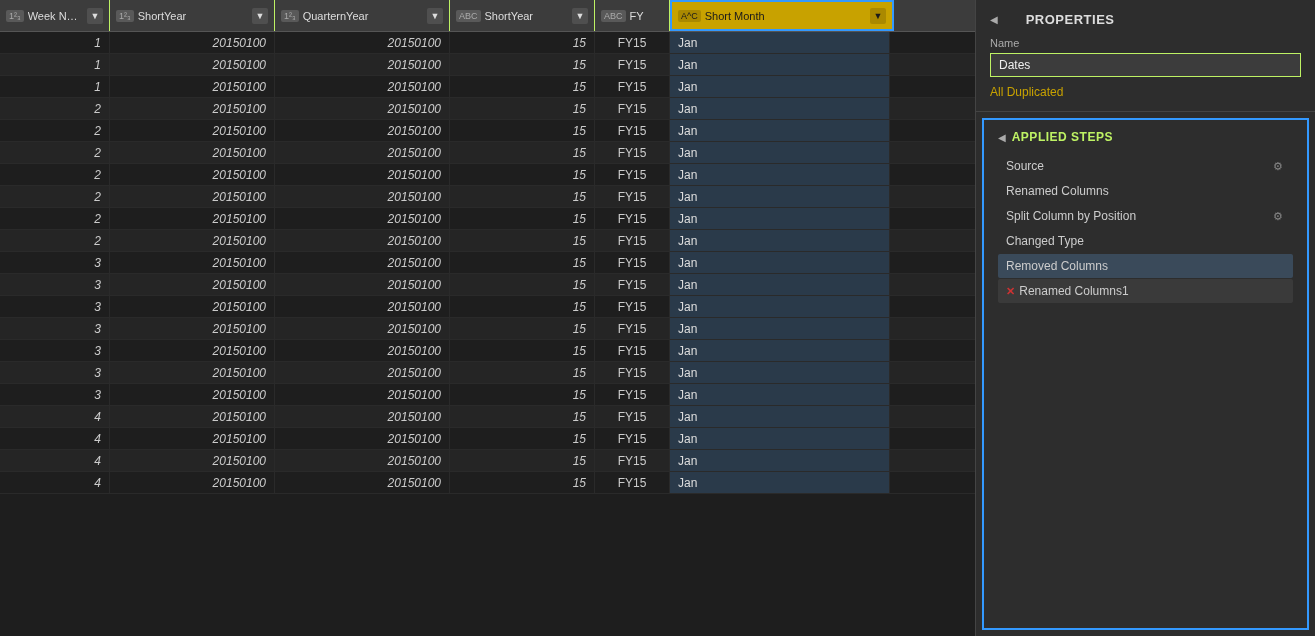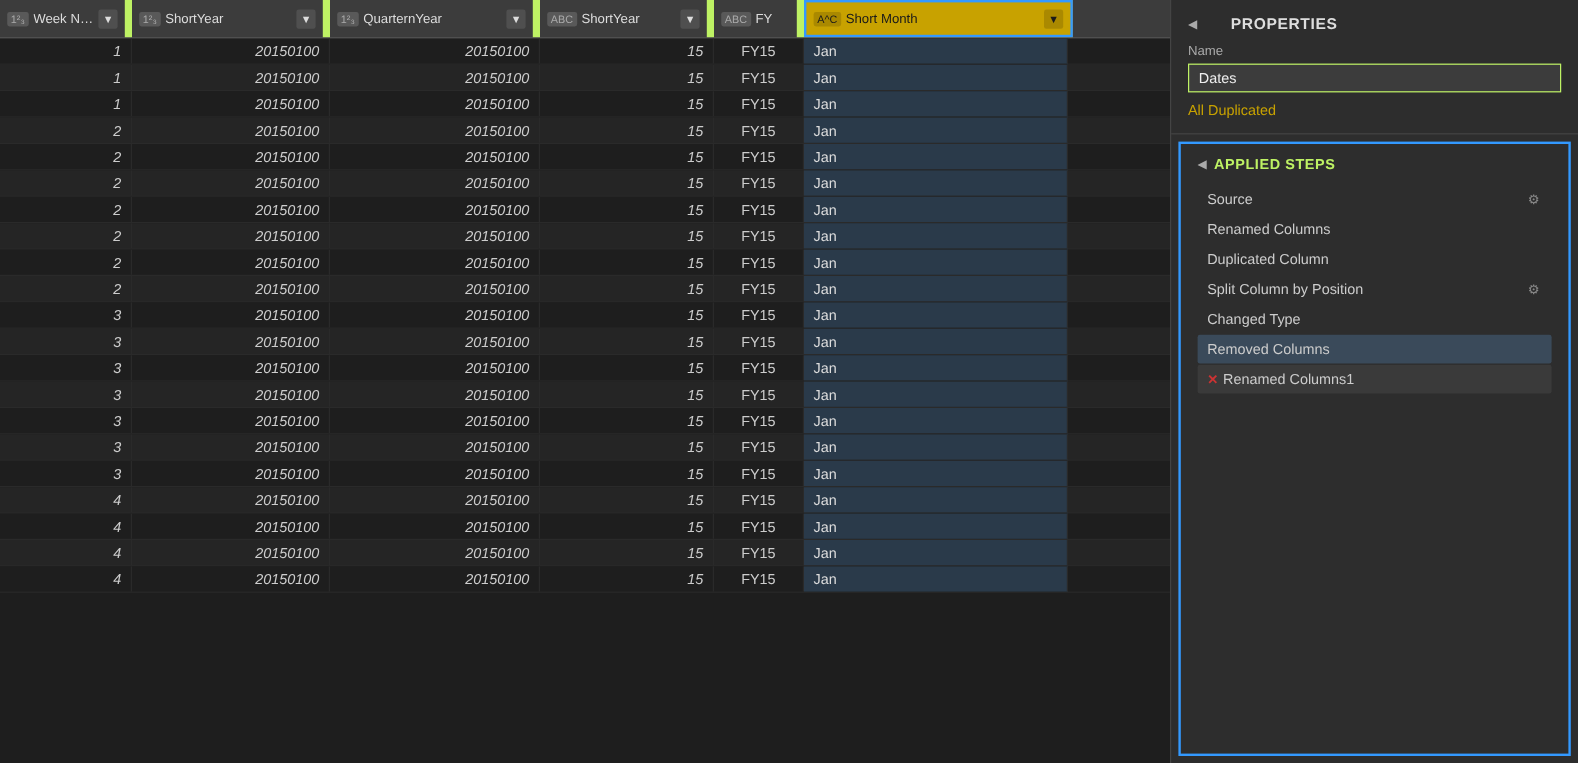--- a/index.html
+++ b/index.html
@@ -27,21 +27,21 @@
       display: flex;
       background: #3c3c3c;
       border-bottom: 1px solid #555;
       height: 32px;
       align-items: stretch;
     }
 
     .col-header {
       display: flex;
       align-items: center;
-      border-right: 6px solid #bef264;
+      border-right: 1px solid #bef264;
       padding: 0 6px;
       font-size: 11px;
       color: #ddd;
       white-space: nowrap;
       gap: 4px;
       min-width: 0;
       flex-shrink: 0;
     }
 
     .col-header.week-number { width: 110px; }
@@ -490,25 +490,20 @@
       <span class="step-name">Source</span>
       <span class="step-gear">⚙</span>
     </div>
         <div class="step-item">
 
       <span class="step-name">Renamed Columns</span>
 
     </div>
         <div class="step-item">
 
-      <span class="step-name">Duplicated Column</span>
-
-    </div>
-        <div class="step-item">
-
       <span class="step-name">Split Column by Position</span>
       <span class="step-gear">⚙</span>
     </div>
         <div class="step-item">
 
       <span class="step-name">Changed Type</span>
 
     </div>
         <div class="step-item selected">
 

